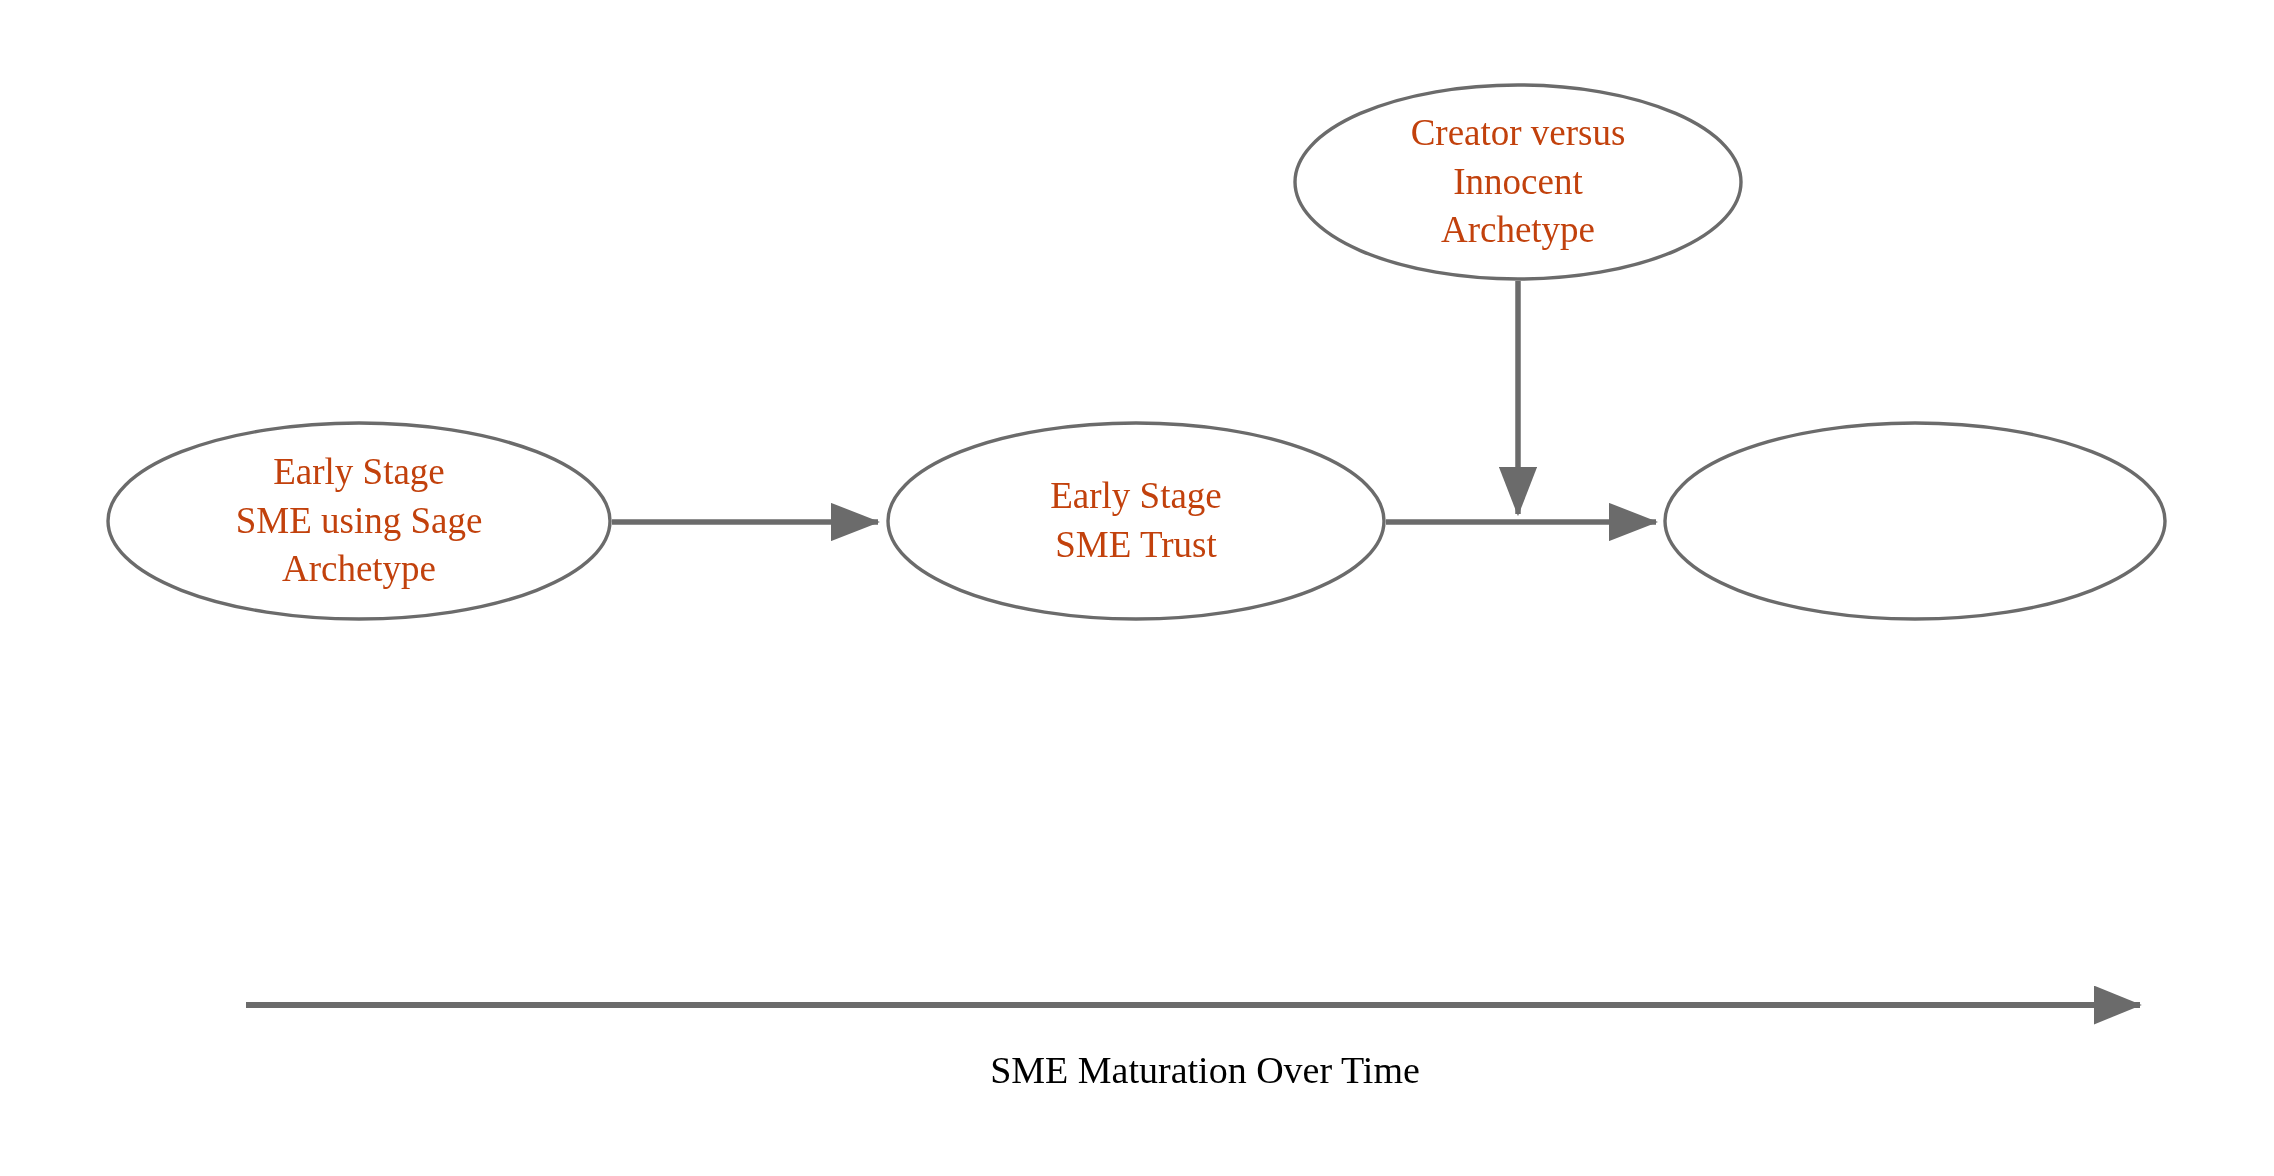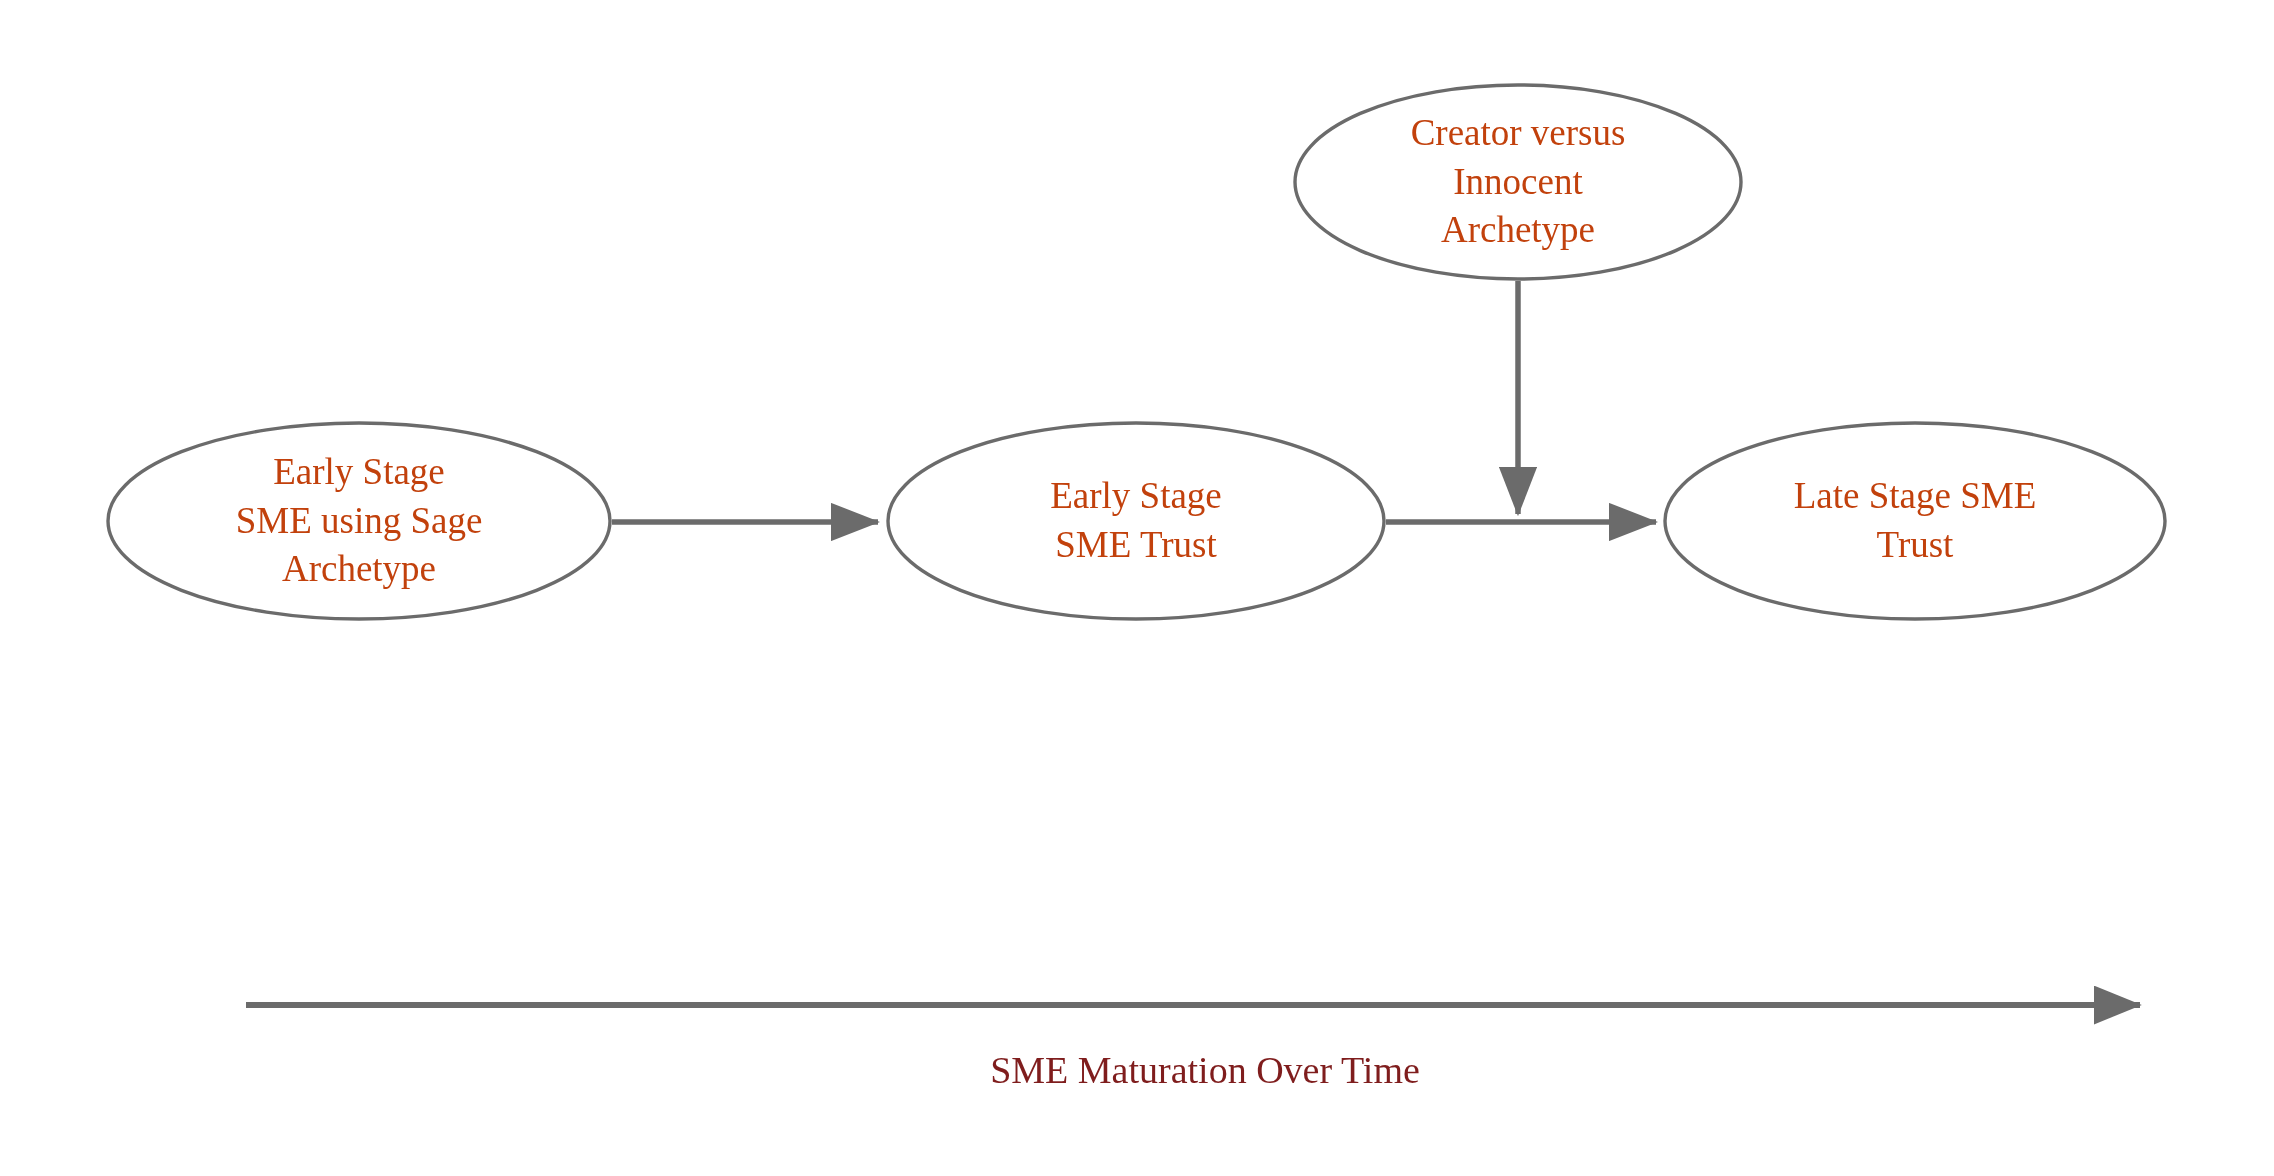--- a/index.html
+++ b/index.html
@@ -34,21 +34,21 @@
     line-height: 1.32;
     white-space: pre-line;
     display: flex;
     align-items: center;
     justify-content: center;
     pointer-events: none;
   }
   .axis-caption {
     position: absolute;
     text-align: center;
-    color: #7f1d1d;
+    color: #000000;
     font-family: "Liberation Serif", "DejaVu Serif", serif;
     font-size: 38px;
     line-height: 1.2;
   }
 </style>
 </head>
 <body>
 
 <div id="canvas">
 
@@ -79,22 +79,20 @@
     <line x1="246" y1="1005" x2="2140" y2="1005" stroke="#6b6b6b" stroke-width="6" marker-end="url(#arrowhead-timeline)"></line>
   </svg>
 
   <div class="node-label" style="left:108px; top:423px; width:502px; height:196px;">Early Stage
 SME using Sage
 Archetype</div>
 
   <div class="node-label" style="left:888px; top:423px; width:496px; height:196px;">Early Stage
 SME Trust</div>
 
-  <div class="node-label" style="left:1665px; top:423px; width:500px; height:196px;">Late Stage SME
-Trust</div>
 
   <div class="node-label" style="left:1295px; top:85px; width:446px; height:194px;">Creator versus
 Innocent
 Archetype</div>
 
   <div class="axis-caption" style="left:805px; top:1048px; width:800px;">SME Maturation Over Time</div>
 
 </div>
 
 </body></html>

